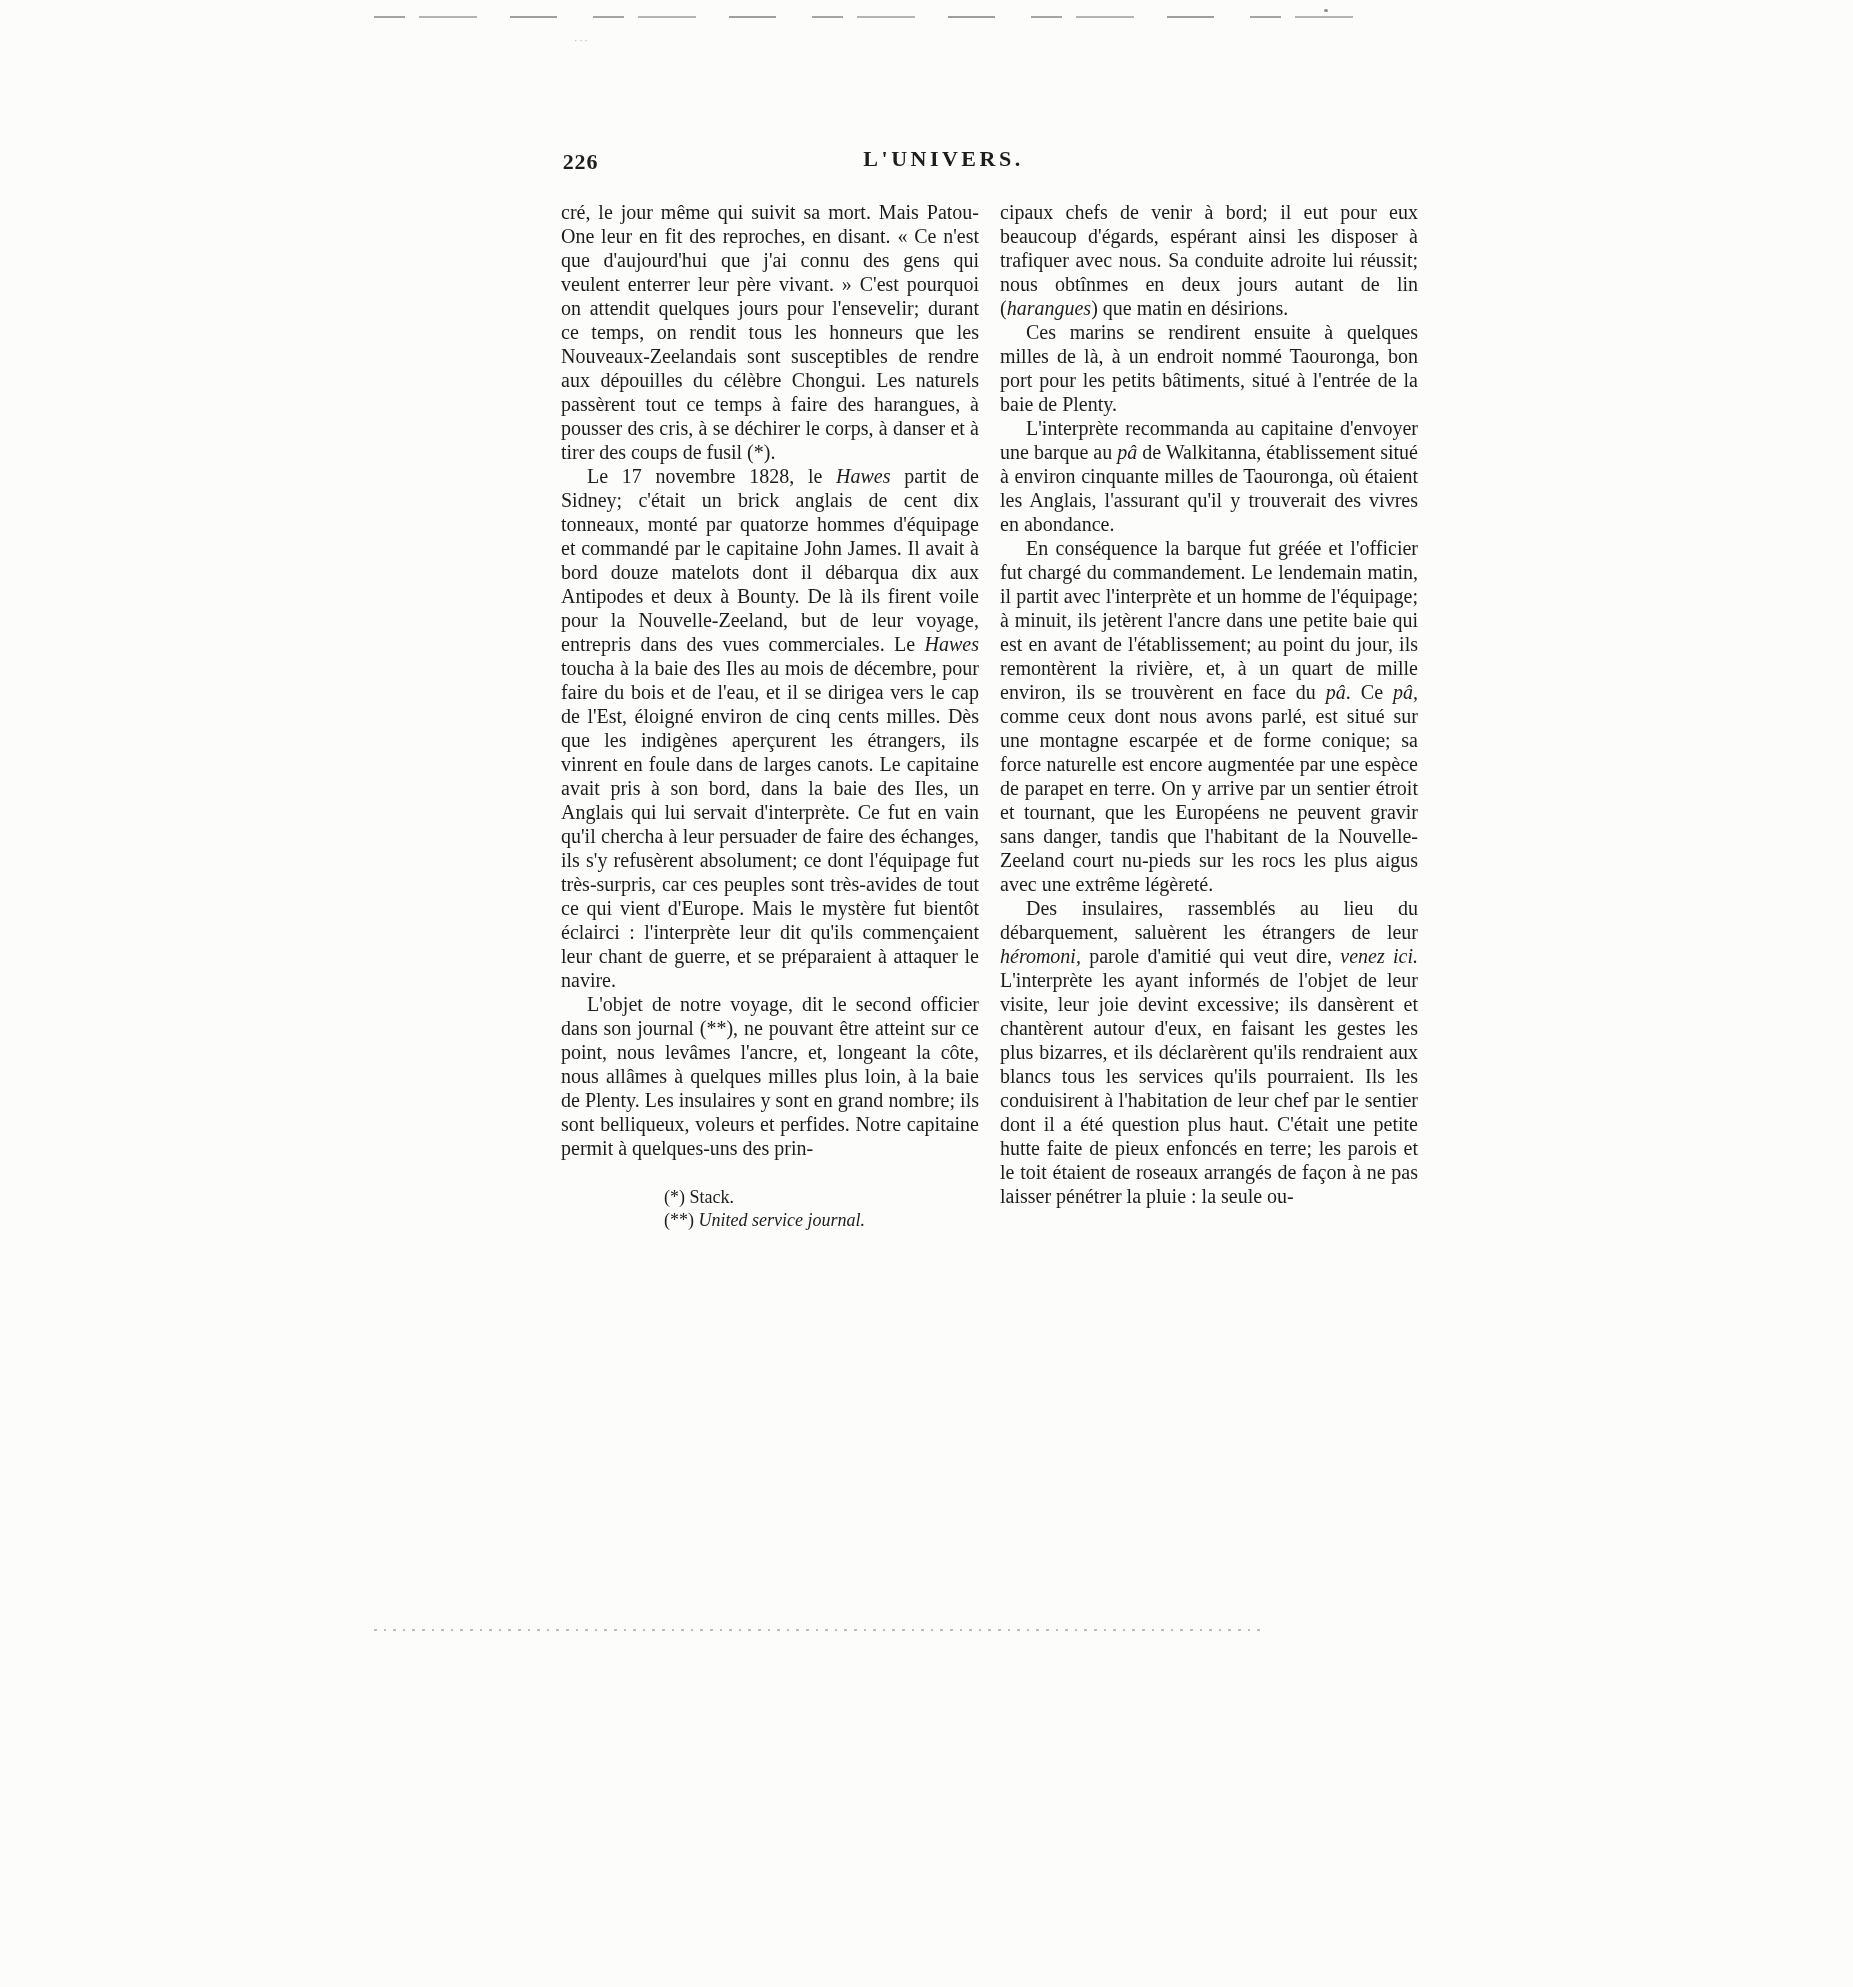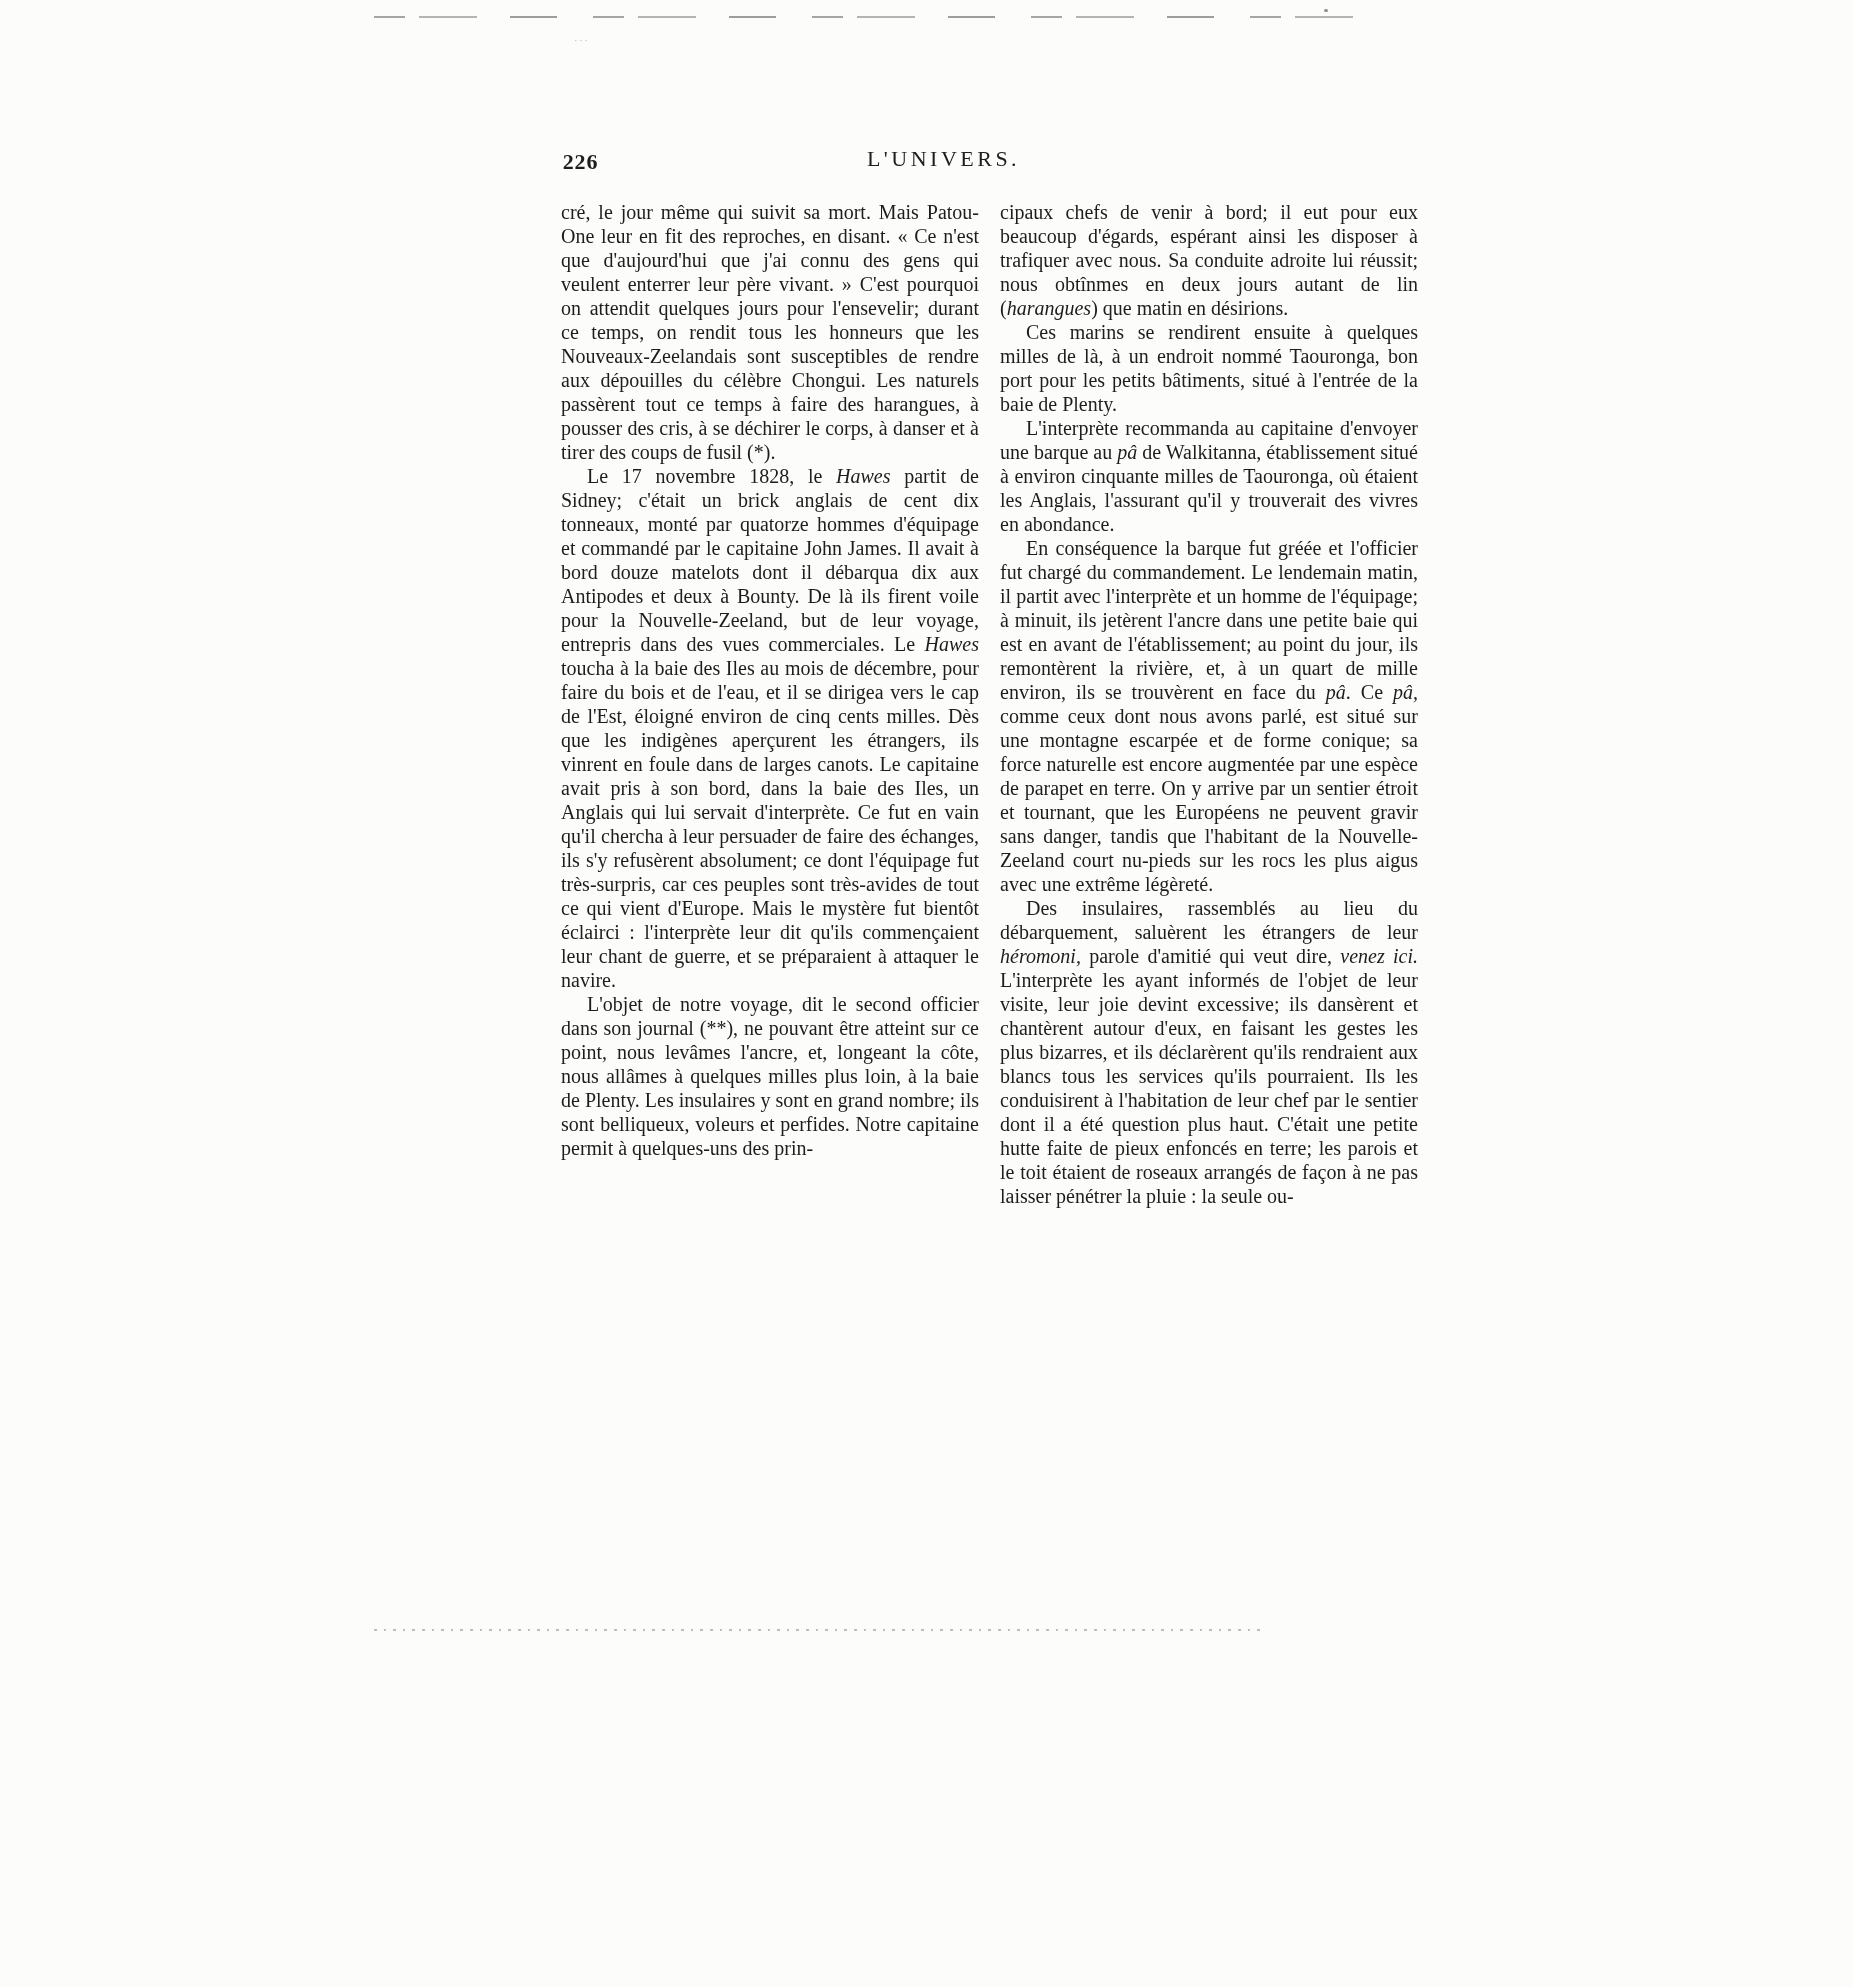--- a/index.html
+++ b/index.html
@@ -35,21 +35,21 @@
     background: #777; border-radius: 50%; opacity: .8;
   }
   .page { position: absolute; left: 561px; top: 146px; width: 859px; }
   .page-header { position: relative; height: 31px; }
   .page-number {
     position: absolute; left: 1.7px; top: 2.6px;
     font-size: 22px; font-weight: bold; letter-spacing: 0.9px;
   }
   .page-title {
     position: absolute; left: 0; top: 0; width: 765px;
-    text-align: center; font-size: 22px; font-weight: normal; letter-spacing: 3.5px;
+    text-align: center; font-size: 22px; font-weight: bold; letter-spacing: 3.5px;
   }
   .columns { display: flex; gap: 21px; margin-top: 22.6px; }
   .column {
     width: 418px;
     font-size: 20px;
     line-height: 24px;
     text-align: justify;
   }
   p.para { margin: 0; }
   p.para.indent { text-indent: 26px; }
@@ -75,20 +75,24 @@
     <span class="page-number">226</span>
     <span class="page-title">L'UNIVERS.</span>
   </header>
   <div class="columns">
     <section class="column">
       <div class="paras">
           <p class="para"><span>cré, le jour même qui suivit sa mort. Mais Patou-One leur en fit des reproches, en disant. « Ce n'est que d'aujourd'hui que j'ai connu des gens qui veulent enterrer leur père vivant. » C'est pourquoi on attendit quelques jours pour l'ensevelir; durant ce temps, on rendit tous les honneurs que les Nouveaux-Zeelandais sont susceptibles de rendre aux dépouilles du célèbre Chongui. Les naturels passèrent tout ce temps à faire des harangues, à pousser des cris, à se déchirer le corps, à danser et à tirer des coups de fusil (*).</span></p>
           <p class="para indent"><span>Le 17 novembre 1828, le </span><em>Hawes</em><span> partit de Sidney; c'était un brick anglais de cent dix tonneaux, monté par quatorze hommes d'équipage et commandé par le capitaine John James. Il avait à bord douze matelots dont il débarqua dix aux Antipodes et deux à Bounty. De là ils firent voile pour la Nouvelle-Zeeland, but de leur voyage, entrepris dans des vues commerciales. Le </span><em>Hawes</em><span> toucha à la baie des Iles au mois de décembre, pour faire du bois et de l'eau, et il se dirigea vers le cap de l'Est, éloigné environ de cinq cents milles. Dès que les indigènes aperçurent les étrangers, ils vinrent en foule dans de larges canots. Le capitaine avait pris à son bord, dans la baie des Iles, un Anglais qui lui servait d'interprète. Ce fut en vain qu'il chercha à leur persuader de faire des échanges, ils s'y refusèrent absolument; ce dont l'équipage fut très-surpris, car ces peuples sont très-avides de tout ce qui vient d'Europe. Mais le mystère fut bientôt éclairci : l'interprète leur dit qu'ils commençaient leur chant de guerre, et se préparaient à attaquer le navire.</span></p>
           <p class="para indent"><span>L'objet de notre voyage, dit le second officier dans son journal (**), ne pouvant être atteint sur ce point, nous levâmes l'ancre, et, longeant la côte, nous allâmes à quelques milles plus loin, à la baie de Plenty. Les insulaires y sont en grand nombre; ils sont belliqueux, voleurs et perfides. Notre capitaine permit à quelques-uns des prin-</span></p>
         </div>
+      <div class="footnotes">
+          <p class="para"><span>(*) Stack.</span></p>
+          <p class="para"><span>(**) </span><em>United service journal.</em></p>
+        </div>
     </section>
     <section class="column">
       <div class="paras">
           <p class="para"><span>cipaux chefs de venir à bord; il eut pour eux beaucoup d'égards, espérant ainsi les disposer à trafiquer avec nous. Sa conduite adroite lui réussit; nous obtînmes en deux jours autant de lin (</span><em>harangues</em><span>) que matin en désirions.</span></p>
           <p class="para indent"><span>Ces marins se rendirent ensuite à quelques milles de là, à un endroit nommé Taouronga, bon port pour les petits bâtiments, situé à l'entrée de la baie de Plenty.</span></p>
           <p class="para indent"><span>L'interprète recommanda au capitaine d'envoyer une barque au </span><em>pâ</em><span> de Walkitanna, établissement situé à environ cinquante milles de Taouronga, où étaient les Anglais, l'assurant qu'il y trouverait des vivres en abondance.</span></p>
           <p class="para indent"><span>En conséquence la barque fut gréée et l'officier fut chargé du commandement. Le lendemain matin, il partit avec l'interprète et un homme de l'équipage; à minuit, ils jetèrent l'ancre dans une petite baie qui est en avant de l'établissement; au point du jour, ils remontèrent la rivière, et, à un quart de mille environ, ils se trouvèrent en face du </span><em>pâ</em><span>. Ce </span><em>pâ,</em><span> comme ceux dont nous avons parlé, est situé sur une montagne escarpée et de forme conique; sa force naturelle est encore augmentée par une espèce de parapet en terre. On y arrive par un sentier étroit et tournant, que les Européens ne peuvent gravir sans danger, tandis que l'habitant de la Nouvelle-Zeeland court nu-pieds sur les rocs les plus aigus avec une extrême légèreté.</span></p>
           <p class="para indent"><span>Des insulaires, rassemblés au lieu du débarquement, saluèrent les étrangers de leur </span><em>héromoni,</em><span> parole d'amitié qui veut dire, </span><em>venez ici.</em><span> L'interprète les ayant informés de l'objet de leur visite, leur joie devint excessive; ils dansèrent et chantèrent autour d'eux, en faisant les gestes les plus bizarres, et ils déclarèrent qu'ils rendraient aux blancs tous les services qu'ils pourraient. Ils les conduisirent à l'habitation de leur chef par le sentier dont il a été question plus haut. C'était une petite hutte faite de pieux enfoncés en terre; les parois et le toit étaient de roseaux arrangés de façon à ne pas laisser pénétrer la pluie : la seule ou-</span></p>
         </div>
     </section>

